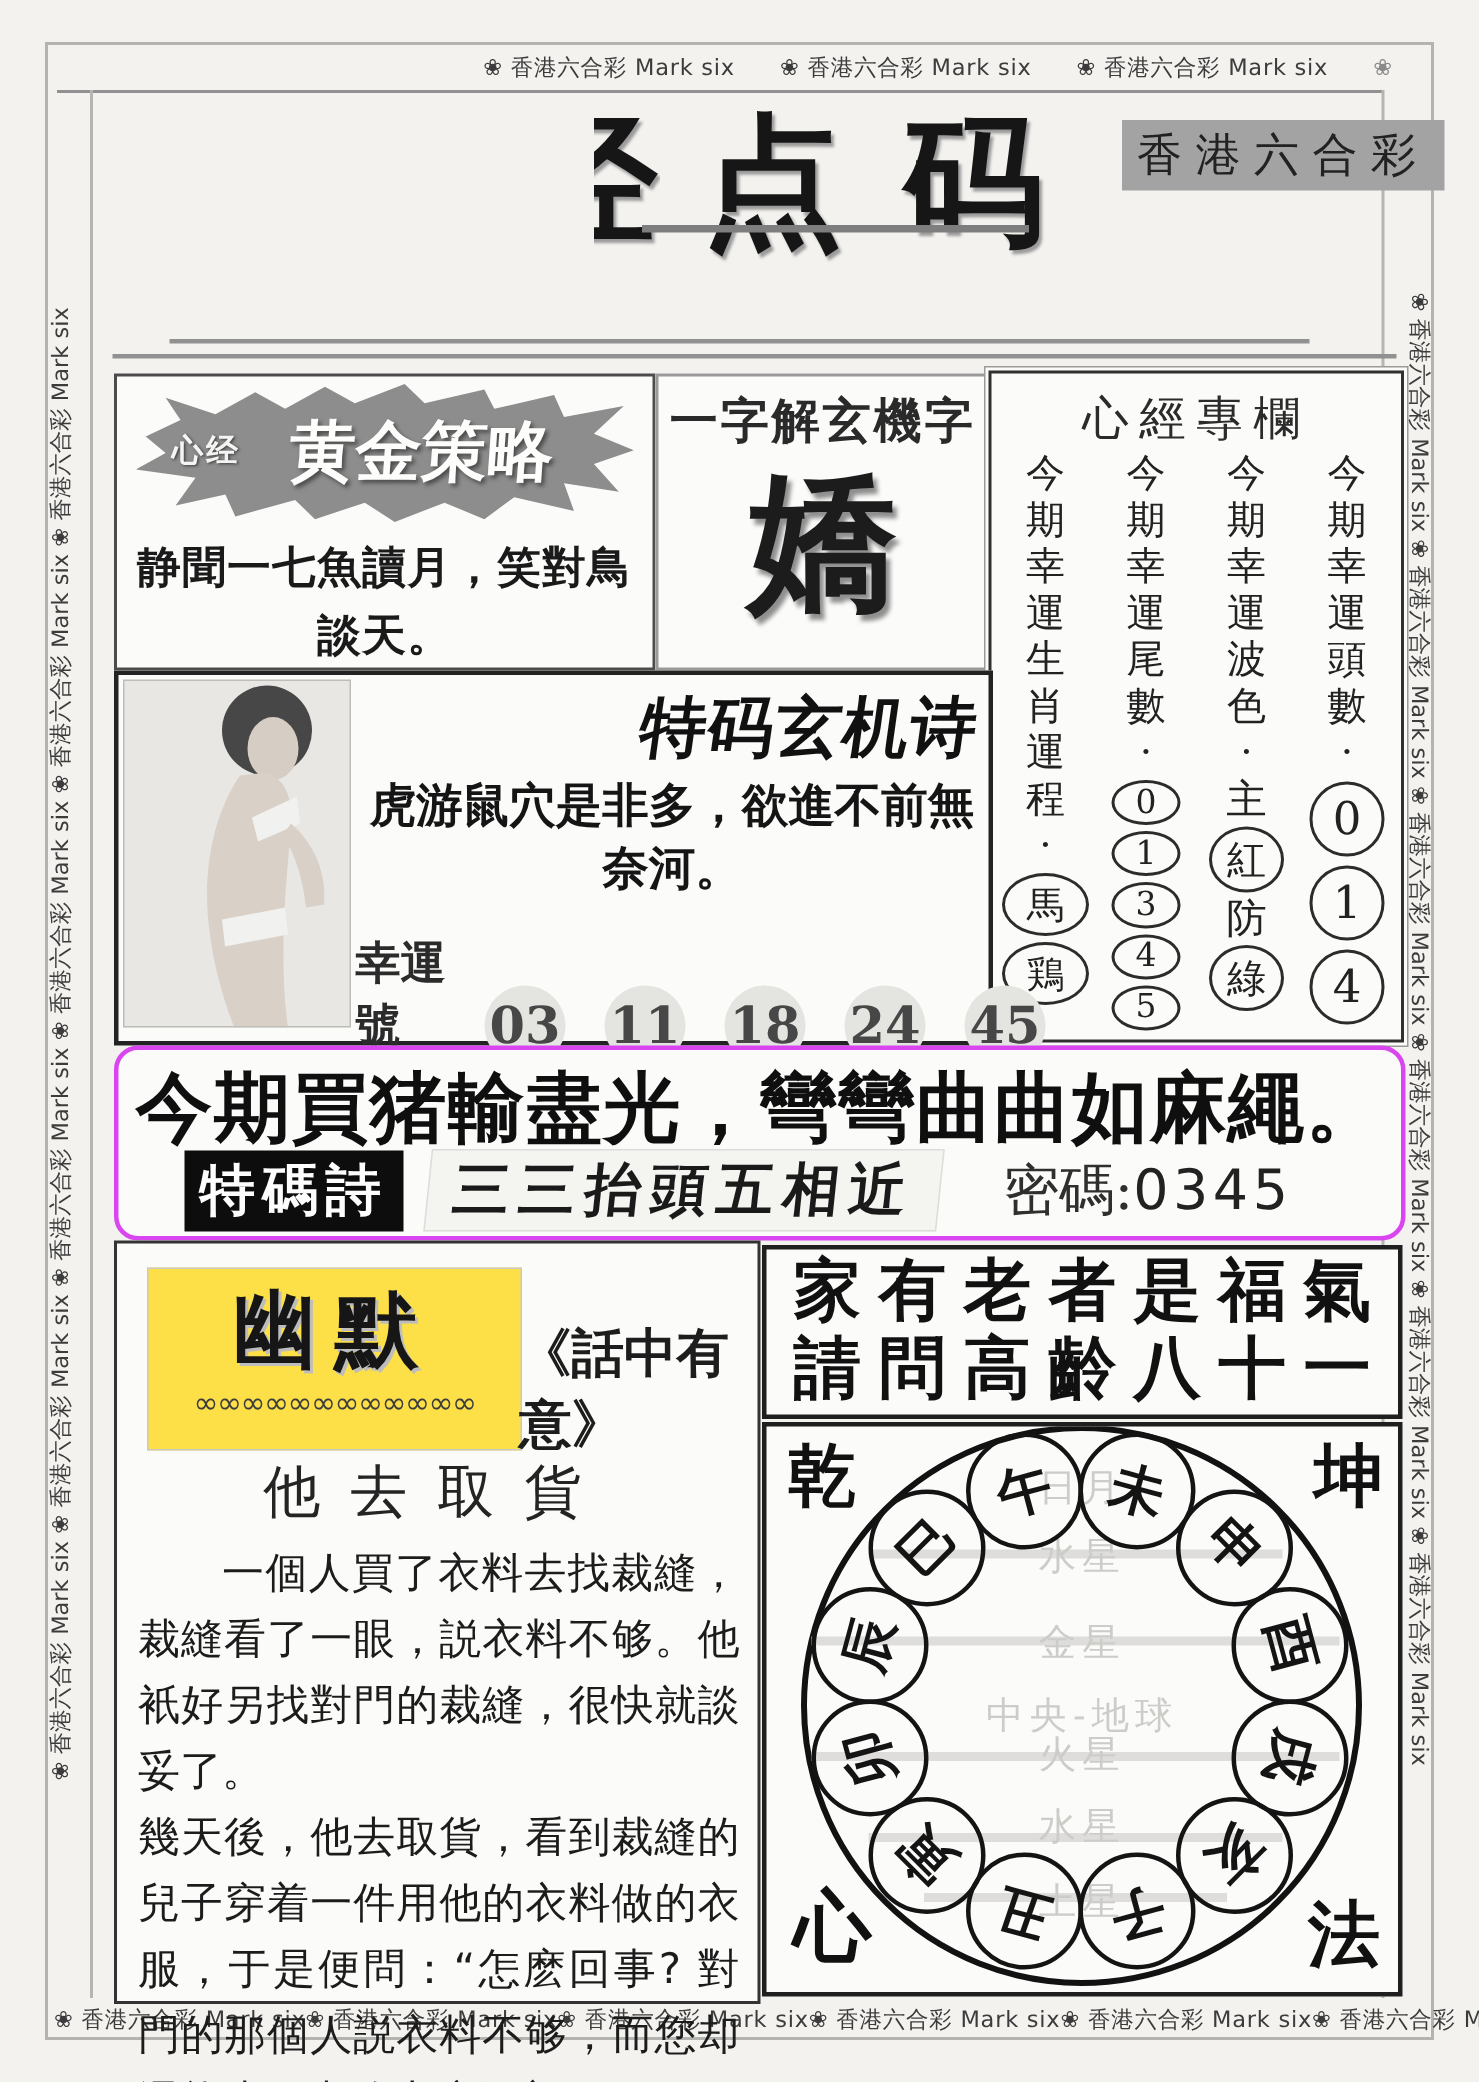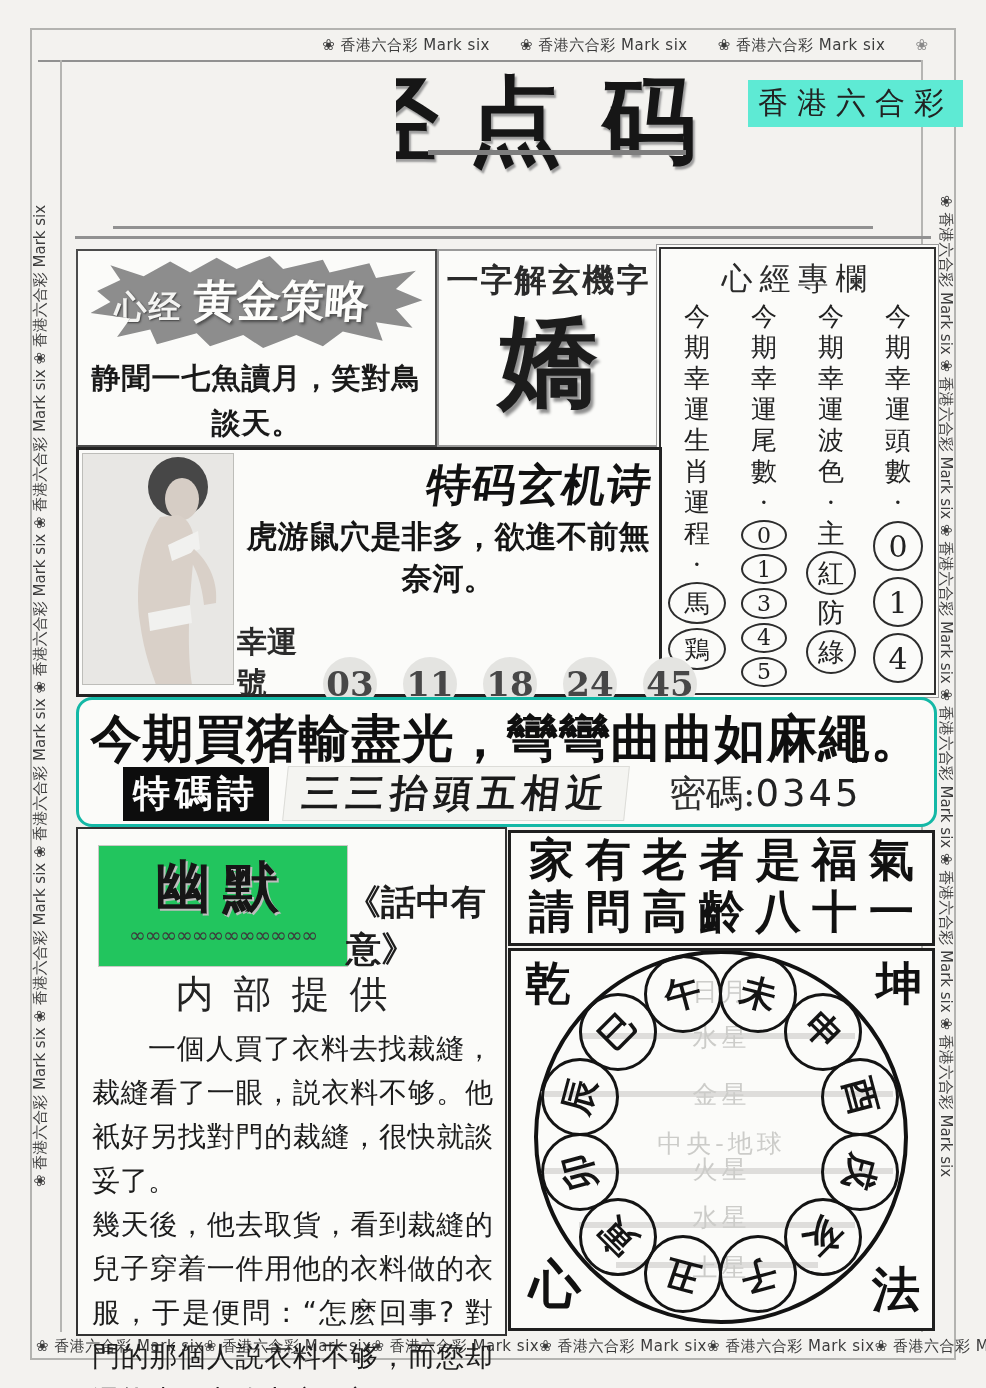--- a/index.html
+++ b/index.html
@@ -22,32 +22,32 @@
 
   
   .main-title{position:absolute;left:396px;top:58px;height:104px;font-size:94px;font-weight:bold;
               font-family:"DejaVu Serif","Liberation Serif",serif;color:#161616;white-space:nowrap;
               text-shadow:2px 3px 2px #9b9b9b;}
   .clip-char{display:inline-block;width:44px;overflow:hidden;vertical-align:top;margin-right:28px;}
   .clip-char>span{display:inline-block;margin-left:-52px;}
   .title-rest{letter-spacing:40px;}
   .title-underline{position:absolute;left:428px;top:150px;width:258px;height:5px;background:#7e7e7e;}
   .brand{position:absolute;left:748px;top:80px;font-size:30px;letter-spacing:9px;color:#222;
-         background:#5eead4;padding:3px 10px;font-family:"DejaVu Serif","Liberation Serif",serif;}
+         background:#a3a3a3;padding:3px 10px;font-family:"DejaVu Serif","Liberation Serif",serif;}
 
   .rule1{left:113px;top:226px;width:760px;height:3px;}
   .rule2{left:75px;top:236px;width:856px;height:3px;}
 
   .panel{position:absolute;background:#fbfbf9;}
 
   
   #boxA{left:76px;top:249px;width:357px;height:194px;border:2px solid #4c4c4c;}
   .ribbon{position:relative;margin:5px auto 0;width:332px;height:92px;background:#8d8d8d;
           clip-path:polygon(2% 38%,9% 26%,6% 10%,16% 22%,24% 6%,30% 18%,38% 2%,44% 14%,54% 0%,58% 14%,70% 4%,72% 18%,84% 8%,86% 24%,98% 16%,92% 36%,100% 48%,92% 58%,97% 78%,86% 72%,88% 92%,76% 82%,70% 98%,62% 86%,52% 100%,46% 86%,36% 98%,32% 84%,20% 96%,18% 80%,8% 88%,12% 68%,0% 62%,6% 50%);}
-  .ribbon-prefix{position:absolute;left:24px;top:30px;font-size:32px;font-weight:bold;color:#f4f4f2;
+  .ribbon-prefix{position:absolute;left:24px;top:30px;font-size:21px;font-weight:bold;color:#f4f4f2;
                  text-shadow:1px 1px 2px #3e3e3e;letter-spacing:2px;}
   .ribbon-main{position:absolute;left:102px;top:16px;font-size:44px;font-weight:bold;color:#fdfdfb;
                font-family:"DejaVu Serif","Liberation Serif",serif;text-shadow:2px 2px 3px #4a4a4a;transform:skewX(-4deg);}
   .gs-line{text-align:center;font-size:29px;font-weight:bold;line-height:45px;letter-spacing:1px;}
   #gs1{margin-top:8px;} 
 
   
   #boxB{left:437px;top:249px;width:219px;height:194px;border:2px solid #9a9a9a;text-align:center;}
   .mw-header{margin-top:8px;font-size:32px;font-weight:bold;letter-spacing:2px;color:#2a2a2a;}
   .mw-char{font-size:100px;font-weight:bold;line-height:118px;color:#1c1c1c;
@@ -78,33 +78,33 @@
   .sp-line{position:absolute;left:165px;width:408px;text-align:center;font-size:31px;font-weight:bold;
            letter-spacing:0px;color:#151515;}
   #sp1{top:66px;} #sp2{top:118px;}
   .lucky-row{position:absolute;left:158px;top:172px;display:flex;align-items:center;gap:26px;}
   .lucky-label{font-size:30px;font-weight:bold;color:#2b2b2b;}
   .lucky-num{width:54px;height:54px;border-radius:50%;background:#e4e4e1;display:flex;align-items:center;
              justify-content:center;font-size:34px;font-weight:bold;color:#474747;
              font-family:"DejaVu Serif","Liberation Serif",serif;}
 
   
-  #banner{left:76px;top:697px;width:855px;height:124px;border:3px solid #14b8a6;border-radius:16px;}
+  #banner{left:76px;top:697px;width:855px;height:124px;border:3px solid #d946ef;border-radius:16px;}
   .bn-headline{text-align:center;margin-top:5px;font-size:51px;font-weight:bold;letter-spacing:1px;color:#0f0f0f;}
   .bn-row{position:absolute;left:44px;top:66px;display:flex;align-items:center;}
   .bn-tag{background:#0d0d0d;color:#fdfdfd;font-size:37px;font-weight:bold;padding:2px 10px;letter-spacing:5px;}
   .bn-verse{margin-left:16px;font-size:38px;font-weight:bold;background:#f4f4f1;border:1px solid #dcdcd8;
             padding:1px 16px;letter-spacing:6px;transform:skewX(-6deg);
             font-family:"DejaVu Serif","Liberation Serif",serif;}
   .bn-pass{margin-left:42px;font-size:37px;color:#2f2f2f;font-family:"DejaVu Serif","Liberation Serif",serif;}
   .bn-pass b{font-family:"DejaVu Sans","Liberation Sans",sans-serif;font-weight:normal;letter-spacing:3px;color:#222;}
 
   
   #humor{left:76px;top:827px;width:427px;height:505px;border:2px solid #333;}
-  .hm-logo{position:absolute;left:20px;top:16px;width:248px;height:120px;background:#22c55e;
+  .hm-logo{position:absolute;left:20px;top:16px;width:248px;height:120px;background:#fde047;
            border:1px solid #c9c9c5;text-align:center;}
   .hm-logo-text{font-size:56px;font-weight:bold;letter-spacing:12px;margin-top:4px;color:#161616;
                 text-shadow:2px 2px 0 #bdbdbd;}
   .hm-chain{font-size:20px;letter-spacing:-1px;color:#3d3d3d;line-height:18px;}
   .hm-subtitle{position:absolute;left:268px;top:50px;font-size:35px;font-weight:bold;color:#1d1d1d;}
   .hm-title{position:absolute;left:0;right:0;top:140px;text-align:center;font-size:38px;letter-spacing:20px;
             color:#242424;}
   .hm-story{position:absolute;left:14px;right:12px;top:198px;font-size:28px;line-height:44px;
             text-align:justify;color:#1c1c1c;}
   .hm-story p{margin:0;}
@@ -271,21 +271,21 @@
       <span class="bn-pass"><span>密碼:</span><b>0345</b></span>
     </div>
   </div>
 
   <div class="panel" id="humor">
     <div class="hm-logo">
       <div class="hm-logo-text">幽默</div>
       <div class="hm-chain">∞∞∞∞∞∞∞∞∞∞∞∞</div>
     </div>
     <div class="hm-subtitle">《話中有意》</div>
-    <div class="hm-title">内部提供</div>
+    <div class="hm-title">他去取貨</div>
     <div class="hm-story" id="story-paragraphs">
         <p class="first">一個人買了衣料去找裁縫，裁縫看了一眼，説衣料不够。他衹好另找對門的裁縫，很快就談妥了。</p>
         <p>幾天後，他去取貨，看到裁縫的兒子穿着一件用他的衣料做的衣服，于是便問：“怎麽回事? 對門的那個人説衣料不够，而您却還能省下來給小孩做衣服?”</p>
       </div>
   </div>
 
   <div class="panel" id="riddle">
     <div class="rd-line">家有老者是福氣</div>
     <div class="rd-line">請問高齡八十一</div>
   </div>

